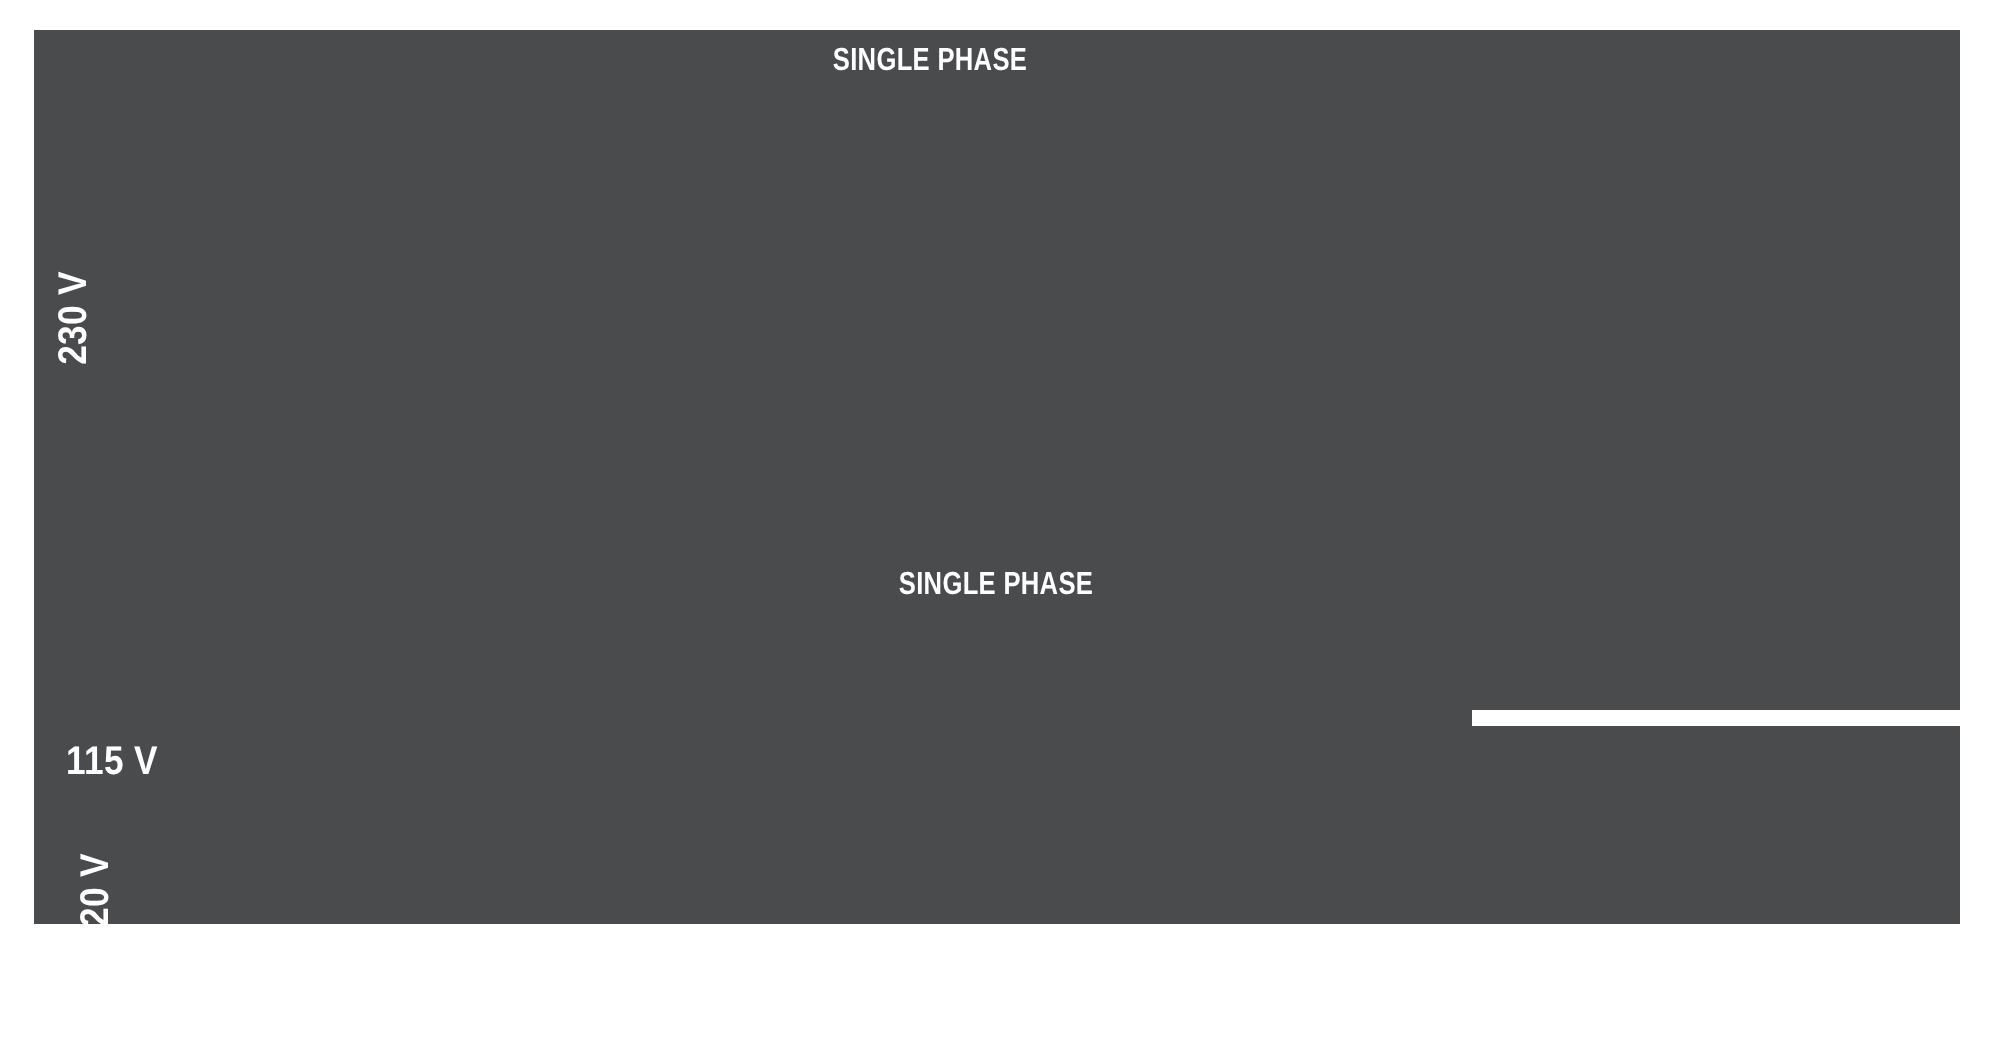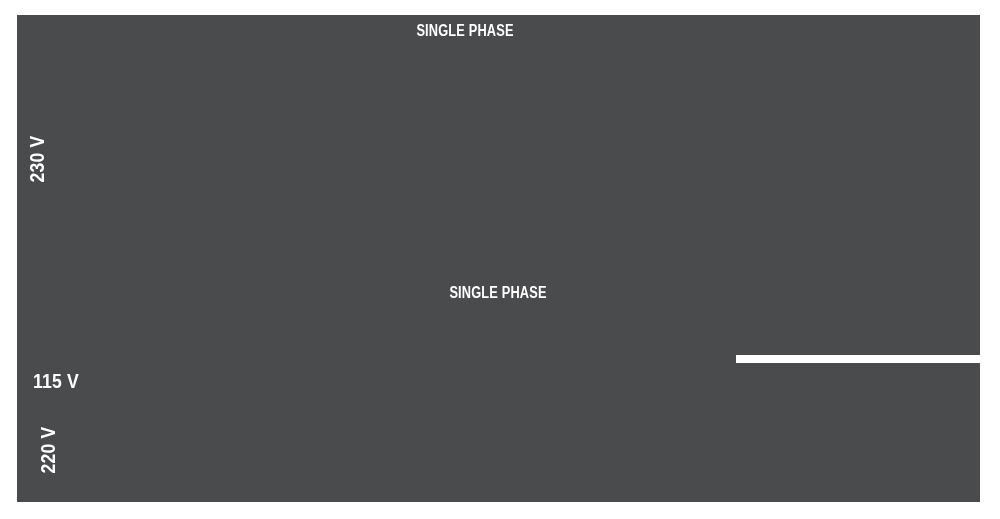--- a/index.html
+++ b/index.html
@@ -4,21 +4,21 @@
 <style>
   html, body {
     margin: 0;
     padding: 0;
     background: #ffffff;
     font-family: "Liberation Sans", sans-serif;
   }
   .page {
     position: relative;
     width: 1000px;
-    height: 519px;
+    height: 462px;
     background: var(--color-background, #ffffff);
     overflow: hidden;
     text-align: right;
   }
   .panel {
     position: absolute;
     left: 17px;
     top: 15px;
     width: 963px;
     height: 487px;

